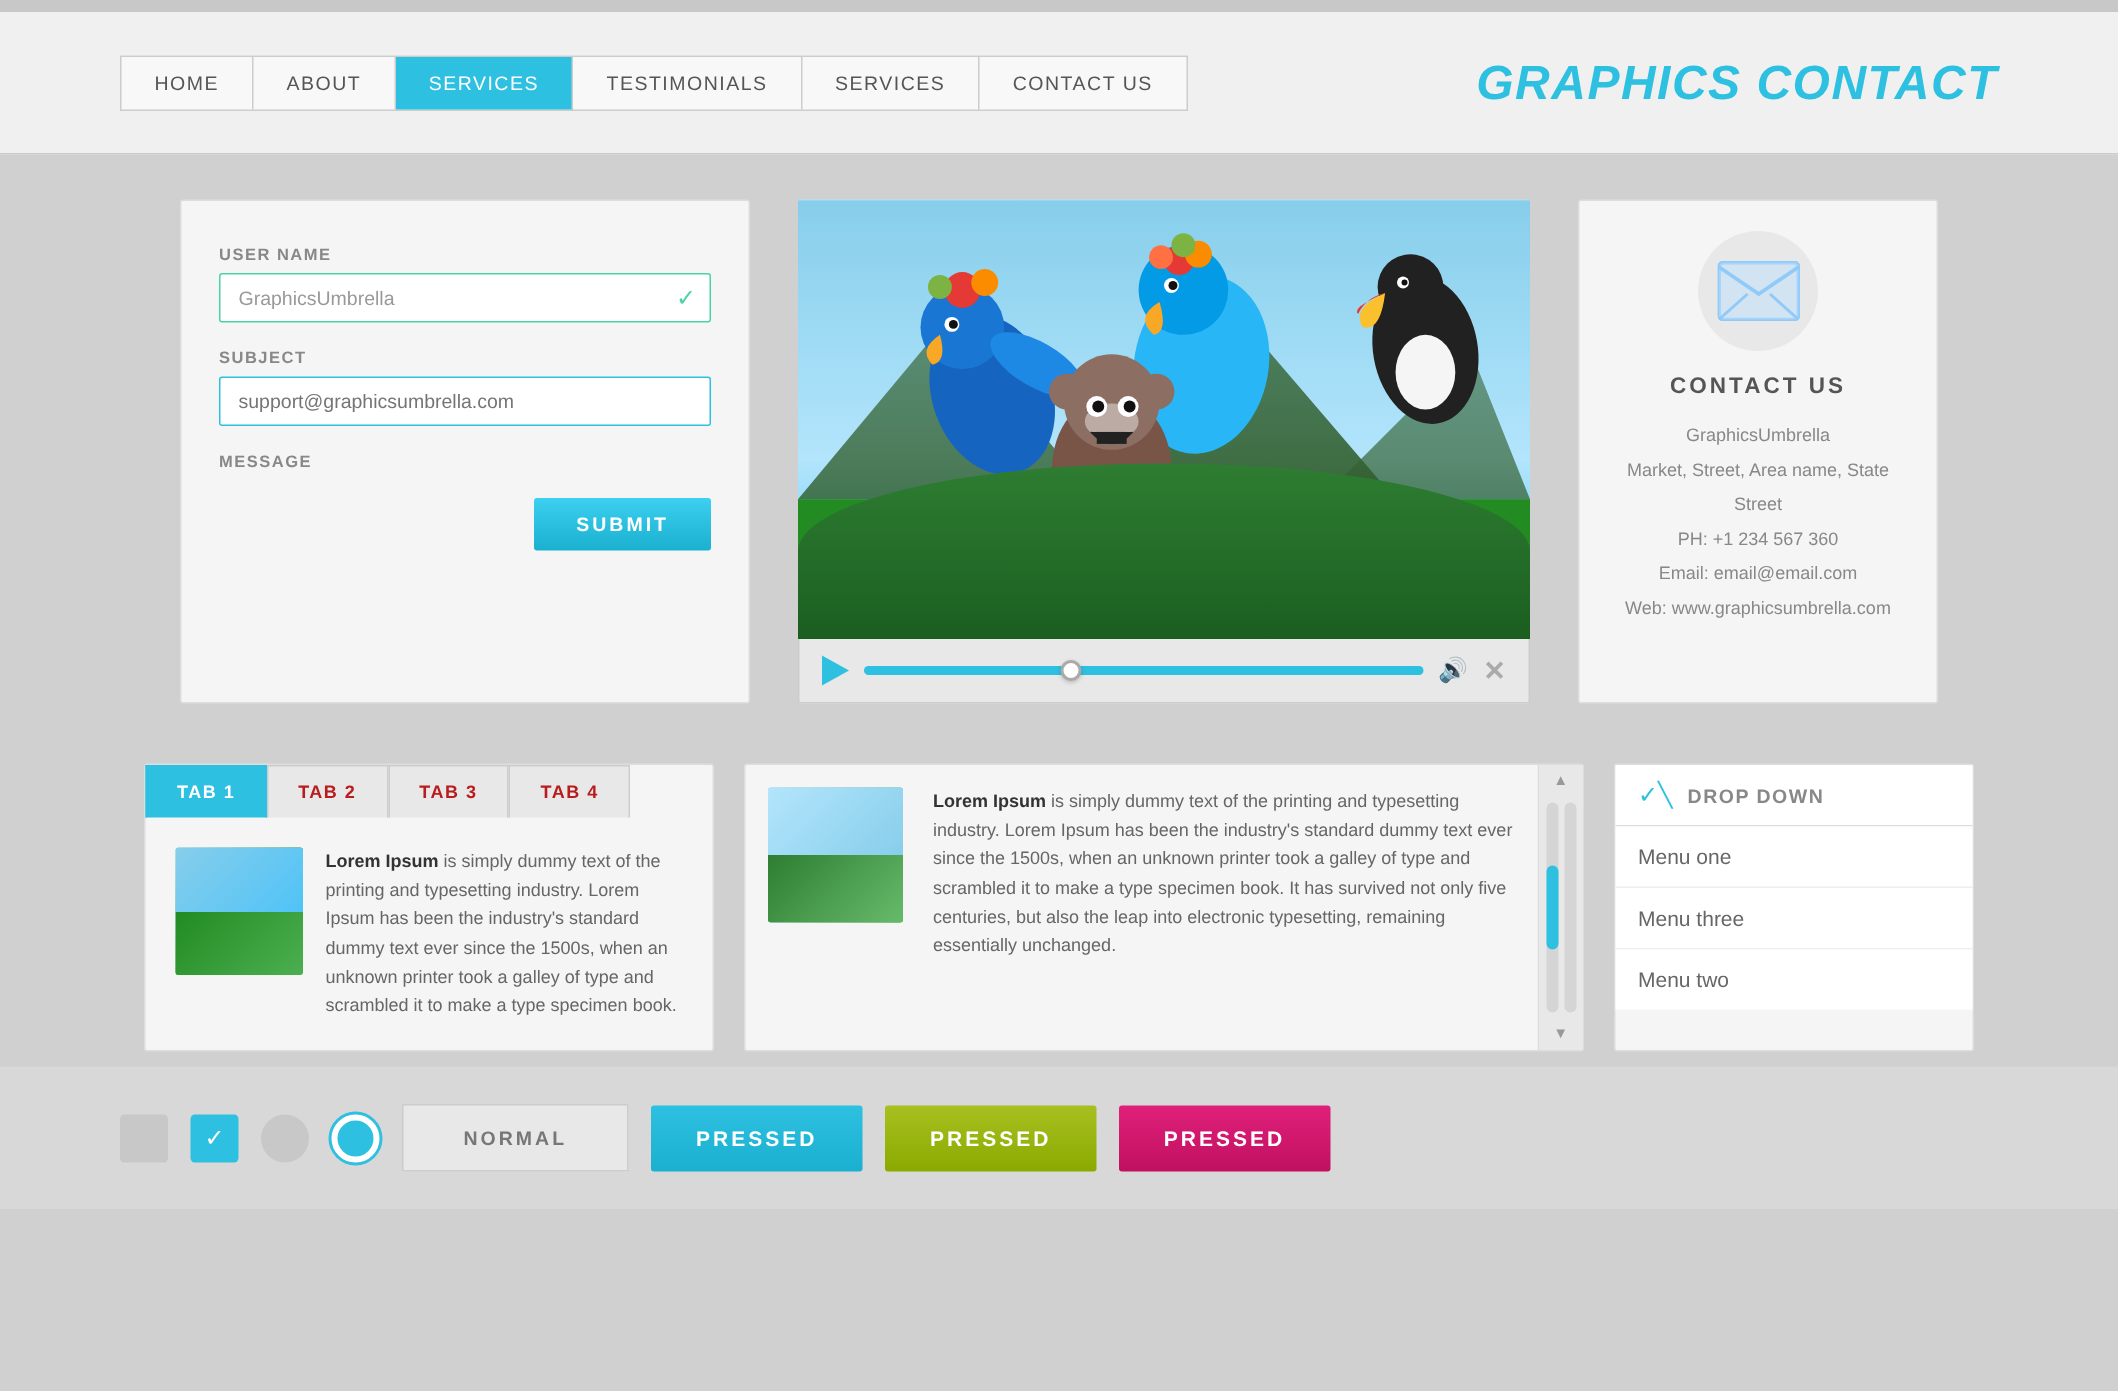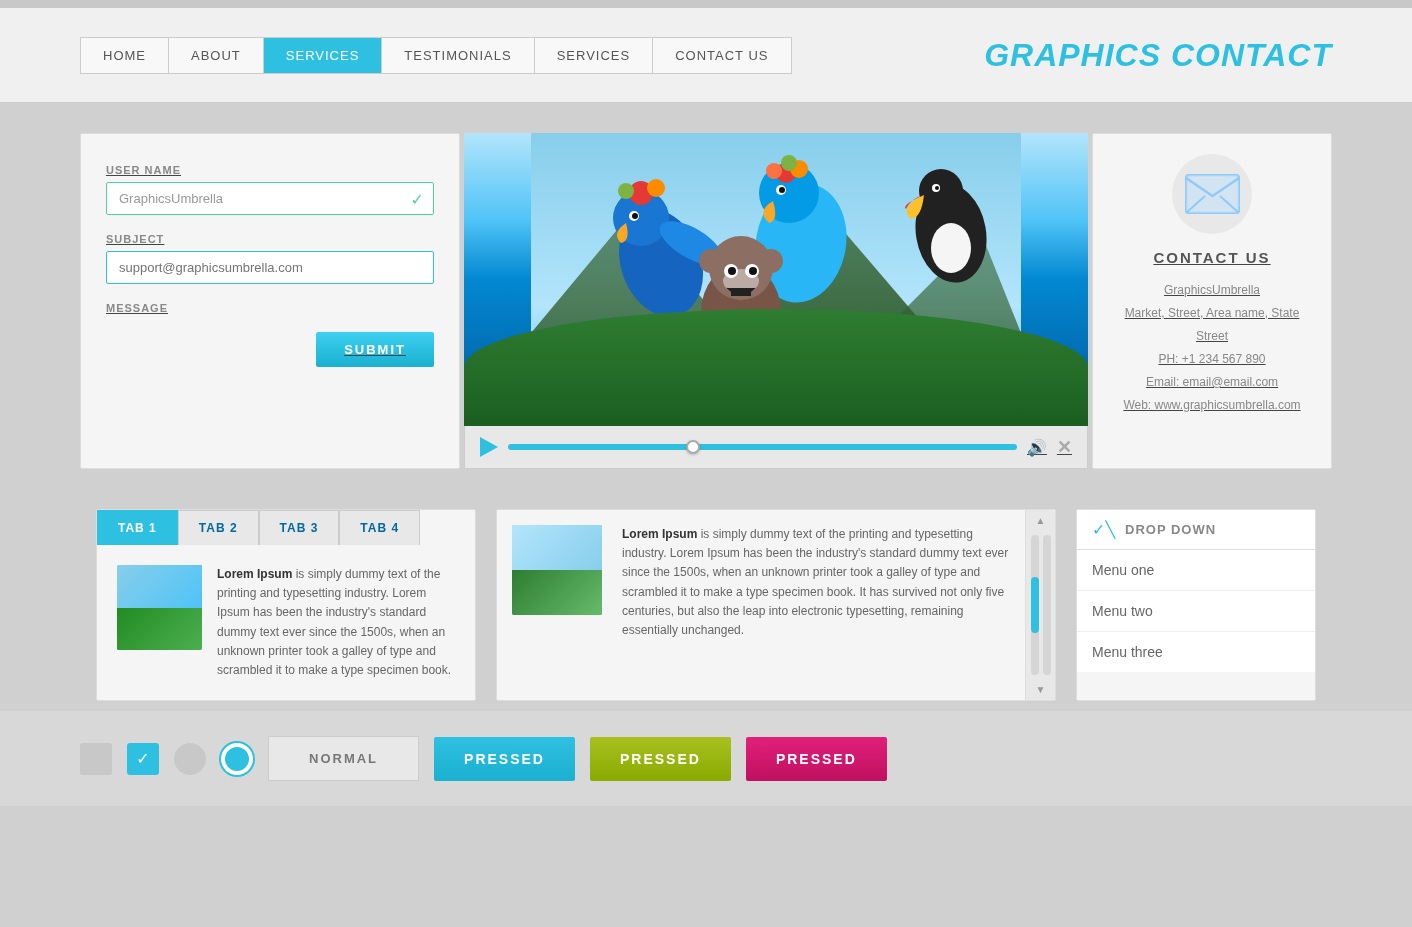--- a/index.html
+++ b/index.html
@@ -53,25 +53,24 @@
       margin-left: auto;
       font-size: 32px;
       font-weight: bold;
       font-style: italic;
       color: #2ec0e0;
       letter-spacing: 1px;
     }
 
     
     .main {
-      padding: 30px 80px;
+      padding: 30px 120px;
       display: grid;
       grid-template-columns: 380px 1fr 240px;
-      gap: 4px;
-      text-decoration: underline;
+      gap: 32px;
     }
 
     
     .form-panel {
       background: #f5f5f5;
       border: 1px solid #ddd;
       padding: 30px 25px;
       border-radius: 2px;
     }
     .form-panel label {
@@ -260,21 +259,21 @@
     .tab-btn {
       padding: 10px 20px;
       font-size: 12px;
       font-weight: bold;
       letter-spacing: 1px;
       text-transform: uppercase;
       cursor: pointer;
       background: #e8e8e8;
       border: 1px solid #ccc;
       border-bottom: none;
-      color: #0369a1;
+      color: #b91c1c;
     }
     .tab-btn.active {
       background: #2ec0e0;
       color: white;
       border-color: #2ec0e0;
     }
     .tabs-content {
       padding: 20px;
       display: flex;
       gap: 15px;
@@ -663,21 +662,21 @@
         <path d="M1,4 L27.5,22 L54,4" fill="none" stroke="#90caf9" stroke-width="2.5"></path>
         <line x1="1" y1="39" x2="20" y2="22" stroke="#90caf9" stroke-width="2"></line>
         <line x1="54" y1="39" x2="35" y2="22" stroke="#90caf9" stroke-width="2"></line>
       </svg>
     </div>
     <div class="contact-title">CONTACT US</div>
     <div class="contact-info">
       <p>GraphicsUmbrella</p>
       <p>Market, Street, Area name, State</p>
       <p>Street</p>
-      <p>PH: +1 234 567 890</p>
+      <p>PH: +1 234 567 360</p>
       <p>Email: email@email.com</p>
       <p>Web: www.graphicsumbrella.com</p>
     </div>
   </div>
 </div>
 
 <div class="bottom-row">
 
   <div class="tabs-panel">
     <div class="tabs-header">
@@ -712,22 +711,22 @@
       <div class="scroll-down">▼</div>
     </div>
   </div>
 
   <div class="dropdown-panel">
     <div class="dropdown-header">
       <span class="dropdown-check">✓╲</span>
       <span class="dropdown-label">DROP DOWN</span>
     </div>
     <div class="dropdown-item">Menu one</div>
+    <div class="dropdown-item">Menu three</div>
     <div class="dropdown-item">Menu two</div>
-    <div class="dropdown-item">Menu three</div>
   </div>
 </div>
 
 <div class="buttons-row">
   <div class="checkbox-plain"></div>
   <div class="checkbox-checked">✓</div>
   <div class="radio-empty"></div>
   <div class="radio-filled"></div>
   <button class="btn-normal">NORMAL</button>
   <button class="btn-pressed-blue">PRESSED</button>

